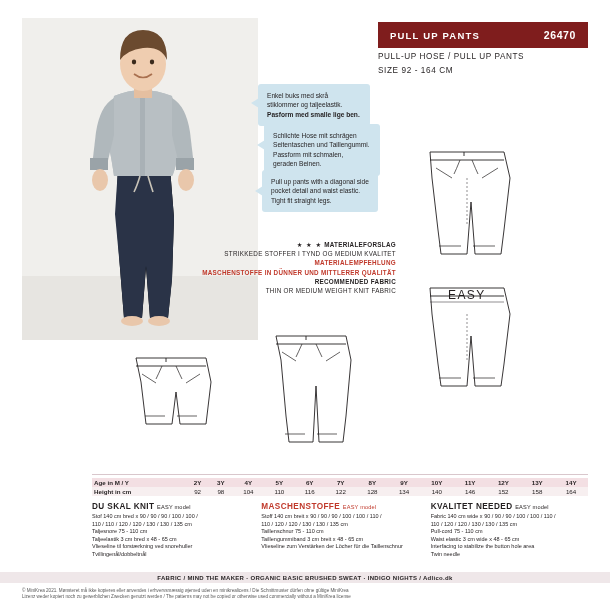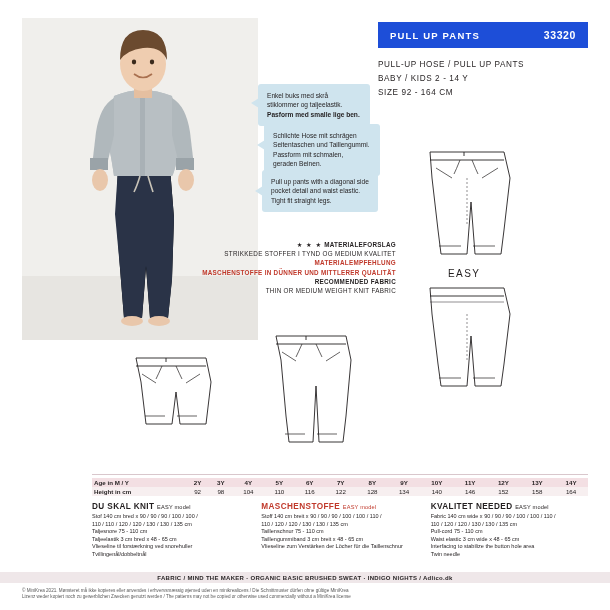--- a/index.html
+++ b/index.html
@@ -9,28 +9,28 @@
     font-family:"Liberation Sans", sans-serif;
     color:#231f20;
     overflow:hidden;
     position:relative;
   }
   .page{position:absolute;inset:0;}
 
   
   .badge{
     position:absolute;left:378px;top:22px;width:210px;height:26px;
-    background:#1d4ed8;color:#ffffff;
+    background:#7f1d1d;color:#ffffff;
     display:flex;align-items:center;justify-content:space-between;
     padding:0 12px;box-sizing:border-box;
     letter-spacing:1.2px;font-size:9.5px;font-weight:bold;
   }
   .badge .num{font-size:10.5px;letter-spacing:0.6px;}
 
-  .hdr-lines{position:absolute;left:378px;top:58px;width:220px;
+  .hdr-lines{position:absolute;left:378px;top:50px;width:220px;
     font-size:8.2px;line-height:14px;letter-spacing:0.6px;color:#231f20;}
   .hdr-lines div{white-space:nowrap;}
 
   
   .photo{
     position:absolute;left:22px;top:18px;width:236px;height:322px;
     background:#f0efec;overflow:hidden;
   }
   .photo .floor{position:absolute;left:0;bottom:0;width:100%;height:64px;background:#e7e5e1;}
   .photo svg{position:absolute;left:0;top:0;}
@@ -53,21 +53,21 @@
   .fabric{
     position:absolute;left:200px;top:240px;width:196px;text-align:right;
     font-size:6.3px;line-height:9.2px;letter-spacing:0.3px;
   }
   .fabric .hl{font-weight:bold;}
   .fabric .red{color:#c0392b;font-weight:bold;}
   .stars{letter-spacing:1px;}
 
   
   .tech{position:absolute;}
-  .tech-label{position:absolute;font-size:10px;letter-spacing:1.4px;color:#231f20;}
+  .tech-label{position:absolute;font-size:12px;letter-spacing:1.4px;color:#231f20;margin-top:20px;}
 
   
   .sizes{position:absolute;left:92px;top:478px;width:496px;}
   table.sz{border-collapse:collapse;width:100%;font-size:6.2px;}
   table.sz td{border:0;padding:1px 0;text-align:center;color:#231f20;}
   table.sz td.lbl{text-align:left;width:92px;font-weight:bold;padding-left:2px;}
   table.sz tr.r1{background:#f3dfe3;}
   table.sz tr.r2{background:#f7eff0;}
   table.sz tr.r1 td{font-weight:bold;}
 
@@ -134,26 +134,25 @@
       <ellipse cx="130" cy="44" rx="2.2" ry="2.4" fill="#3a2a1c"></ellipse>
       <path d="M112 56 q9 7 18 0" stroke="#a9704f" stroke-width="1.6" fill="none"></path>
 
       <ellipse cx="110" cy="303" rx="11" ry="5" fill="#e9c7ab"></ellipse>
       <ellipse cx="137" cy="303" rx="11" ry="5" fill="#e9c7ab"></ellipse>
     </svg>
   </div>
 
   <div class="badge">
     <span>PULL UP PANTS</span>
-    <span class="num">33320</span>
+    <span class="num">26470</span>
   </div>
 
   <div class="hdr-lines">
     <div>PULL-UP HOSE / PULL UP PANTS</div>
-    <div>BABY / KIDS 2 - 14 Y</div>
     <div>SIZE 92 - 164 CM</div>
   </div>
 
   <div class="bubble b1">
     <div class="b-in">
       <span class="tail"></span>
       <div>Enkel buks med skrå</div>
       <div>stiklommer og taljeelastik.</div>
       <div><b>Pasform med smalle lige ben.</b></div>
     </div>

